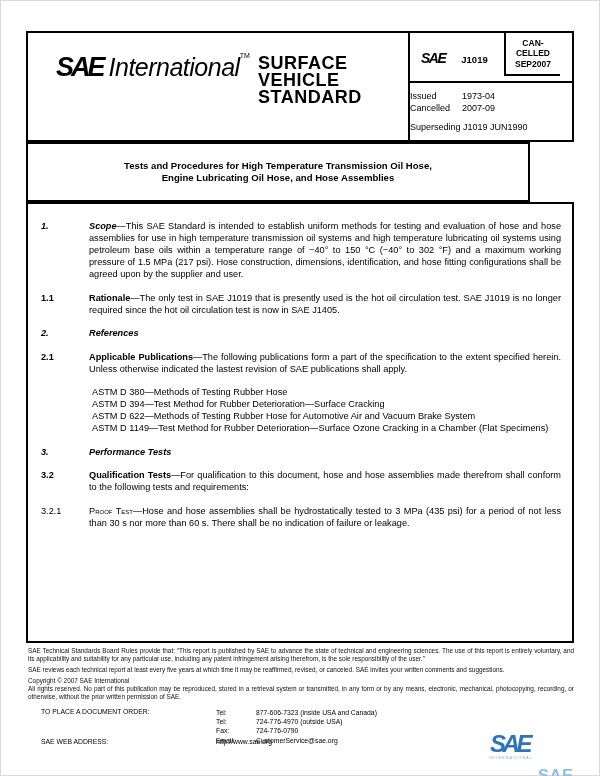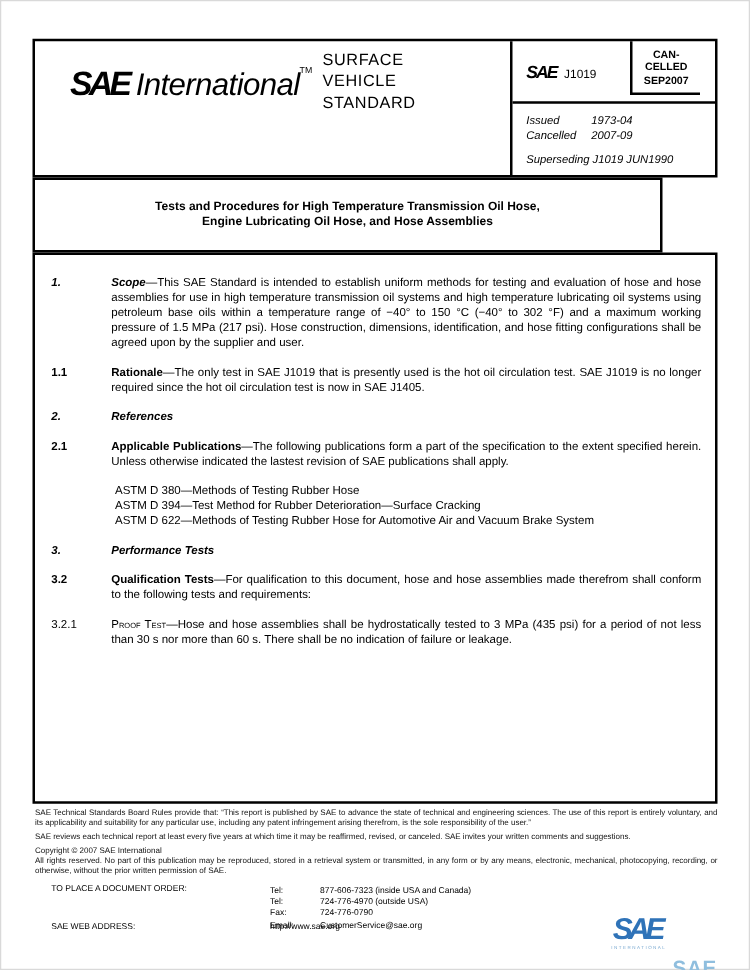--- a/index.html
+++ b/index.html
@@ -15,37 +15,37 @@
   
   .header-box {
     position:absolute; left:25px; top:30px; width:548px; height:111px;
     border:2px solid #000; box-sizing:border-box;
   }
   .logo-wrap { position:absolute; left:28px; top:19px; white-space:nowrap; }
   .logo-sae { font-style:italic; font-weight:900; font-size:27px; letter-spacing:-3px; padding-right:6px; }
   .logo-intl { font-style:italic; font-weight:400; font-size:25px; letter-spacing:-0.5px; }
   .logo-tm { font-size:7px; vertical-align:18px; }
   .doctype {
-    position:absolute; left:230px; top:6px;
-    font-weight:normal; font-size:13px; line-height:17px; letter-spacing:0.5px;
+    position:absolute; left:230px; top:22px;
+    font-weight:bold; font-size:18px; line-height:17px; letter-spacing:0.5px;
     white-space:pre-line;
   }
   .hdr-right { position:absolute; top:0; right:0; width:164px; height:107px; border-left:2px solid #000; box-sizing:border-box; }
   .code-row { position:relative; height:50px; border-bottom:2px solid #000; box-sizing:border-box; }
   .code { position:absolute; left:11px; top:16px; white-space:nowrap; }
   .code-sae { font-style:italic; font-weight:900; font-size:14px; letter-spacing:-1.5px; }
-  .code-num { font-size:9.5px; font-weight:normal; margin-left:6px; }
+  .code-num { font-size:9.5px; font-weight:bold; margin-left:16px; }
   .badge {
     position:absolute; top:0; right:12px; width:56px; height:43px;
     border-left:2px solid #000; border-bottom:2px solid #000; box-sizing:border-box;
     display:flex; align-items:center; justify-content:center;
     font-weight:bold; font-size:8.5px; line-height:10.5px; text-align:center;
     white-space:pre-line;
   }
-  .dates { padding:7px 0 0 11px; font-size:9px; line-height:12px;font-style:italic; }
+  .dates { padding:7px 0 0 0; font-size:9px; line-height:12px; }
   .dates .lbl { display:inline-block; width:52px; }
   .superseding { margin-top:7px; }
 
   
   .title-box {
     position:absolute; left:25px; top:141px; width:504px; height:60px;
     border:2px solid #000; box-sizing:border-box;
     display:flex; align-items:center; justify-content:center;
     text-align:center; font-weight:bold; font-size:9.6px; line-height:12.5px;
     white-space:pre-line;
@@ -151,20 +151,21 @@
       <span class="txt"><span class="lead-b">Applicable Publications</span><span>—The following publications form a part of the specification to the extent specified herein.  Unless otherwise indicated the lastest revision of SAE publications shall apply.</span></span>
     </div>
 
 
     <div class="sec">
       <span class="num"></span>
       <span class="astm-items">
         <div>ASTM D 380—Methods of Testing Rubber Hose</div>
         <div>ASTM D 394—Test Method for Rubber Deterioration—Surface Cracking</div>
         <div>ASTM D 622—Methods of Testing Rubber Hose for Automotive Air and Vacuum Brake System</div>
+        <div>ASTM D 1149—Test Method for Rubber Deterioration—Surface Ozone Cracking in a Chamber (Flat Specimens)</div>
       </span>
     </div>
 
     <div class="sec">
       <span class="num bi">3.</span>
       <span class="txt"><span class="lead-bi">Performance Tests</span></span>
     </div>
 
 
     <div class="sec">

